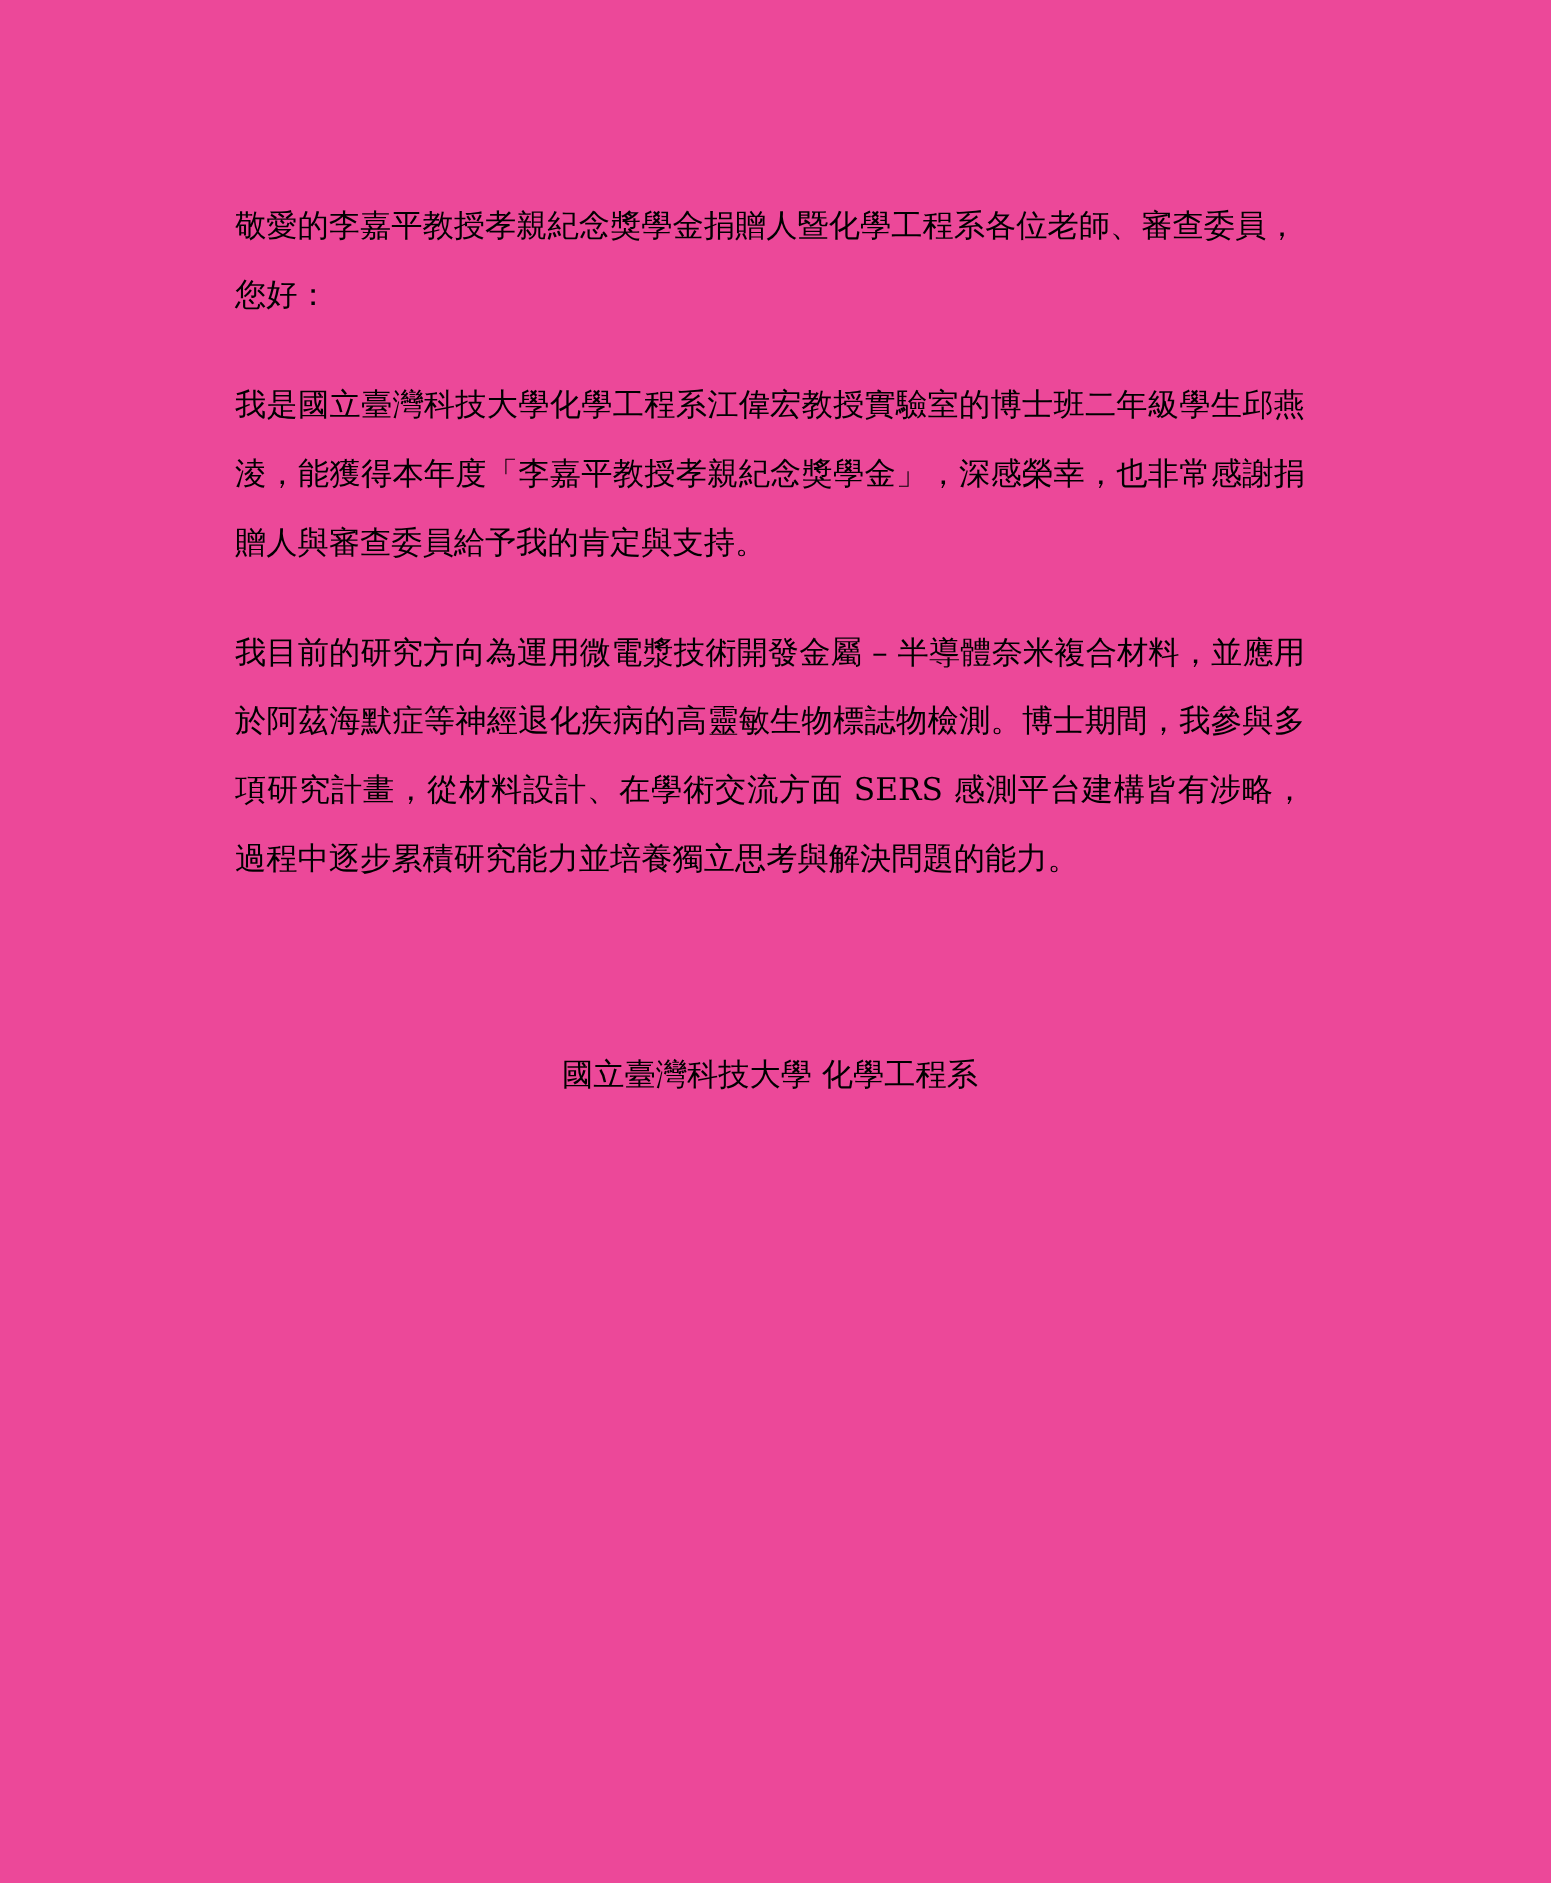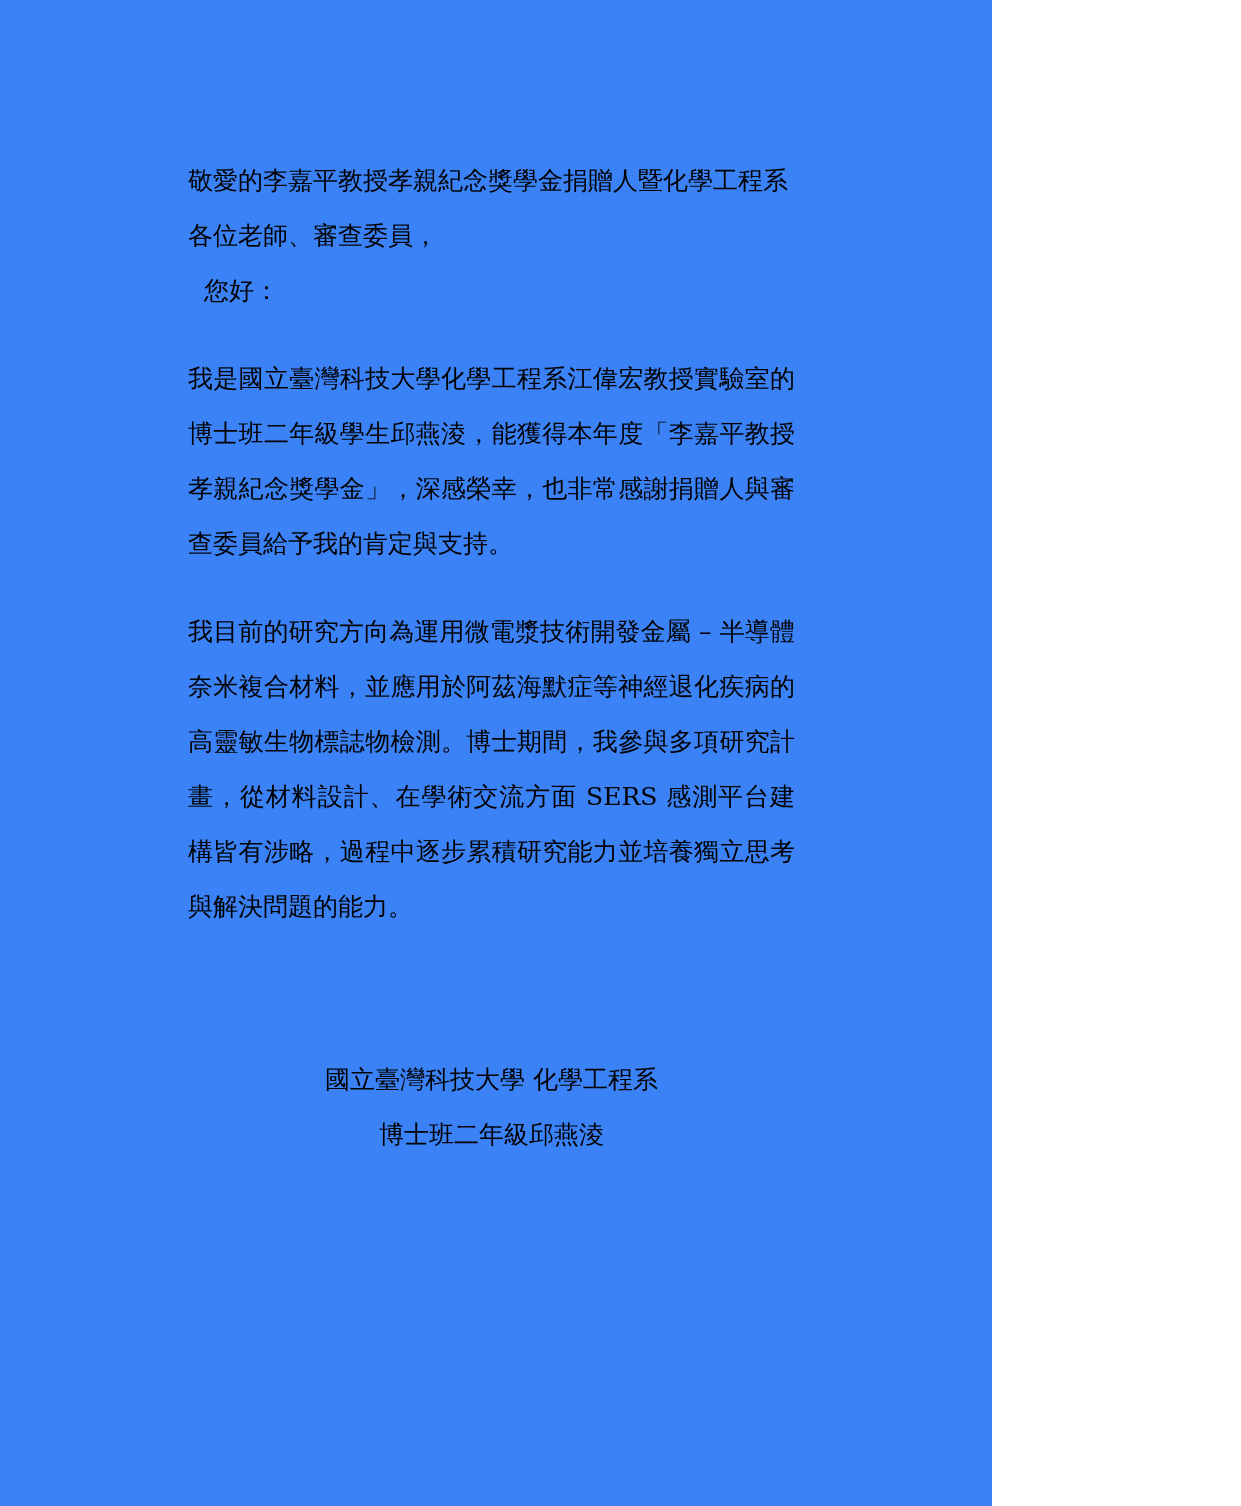--- a/index.html
+++ b/index.html
@@ -2,37 +2,37 @@
 <html lang="zh-Hant"><head>
 <meta charset="utf-8">
 <style>
   html, body {
     margin: 0;
     padding: 0;
     background: #ffffff;
   }
   .page {
     position: relative;
-    width: 992px;
+    width: 1241px;
     min-height: 1506px;
     box-sizing: border-box;
-    background: #3b82f6;
+    background: #ec4899;
     color: #000000;
     padding: 153px 197px 113px 188px;
     font-family: "DejaVu Serif", "Liberation Serif", serif;
     font-size: 25px;
     line-height: 55px;
     overflow: hidden;
   }
   .line {
     margin: 0;
     text-align: left;
   }
   .salutation-last {
-    margin: 0 0 33px 16px;
+    margin: 0 0 33px 0;
   }
   .para {
     margin: 0 0 33px 0;
     text-align: justify;
     text-justify: inter-ideograph;
   }
   .signature {
     margin-top: 118px;
   }
   .signature p {
@@ -50,16 +50,15 @@
   <p class="line salutation-last">您好：</p>
 
   <p class="para">我是國立臺灣科技大學化學工程系江偉宏教授實驗室的博士班二年級學生邱燕淩，能獲得本年度「李嘉平教授孝親紀念獎學金」，深感榮幸，也非常感謝捐贈人與審查委員給予我的肯定與支持。</p>
 
   <p class="para">我目前的研究方向為運用微電漿技術開發金屬 – 半導體奈米複合材料，並應用於阿茲海默症等神經退化疾病的高靈敏生物標誌物檢測。博士期間，我參與多項研究計畫，從材料設計、在學術交流方面 SERS 感測平台建構皆有涉略，過程中逐步累積研究能力並培養獨立思考與解決問題的能力。</p>
 
 
 
   <div class="signature">
     <p>國立臺灣科技大學 化學工程系</p>
-    <p>博士班二年級邱燕淩</p>
   </div>
 
 </div>
 
 </body></html>

